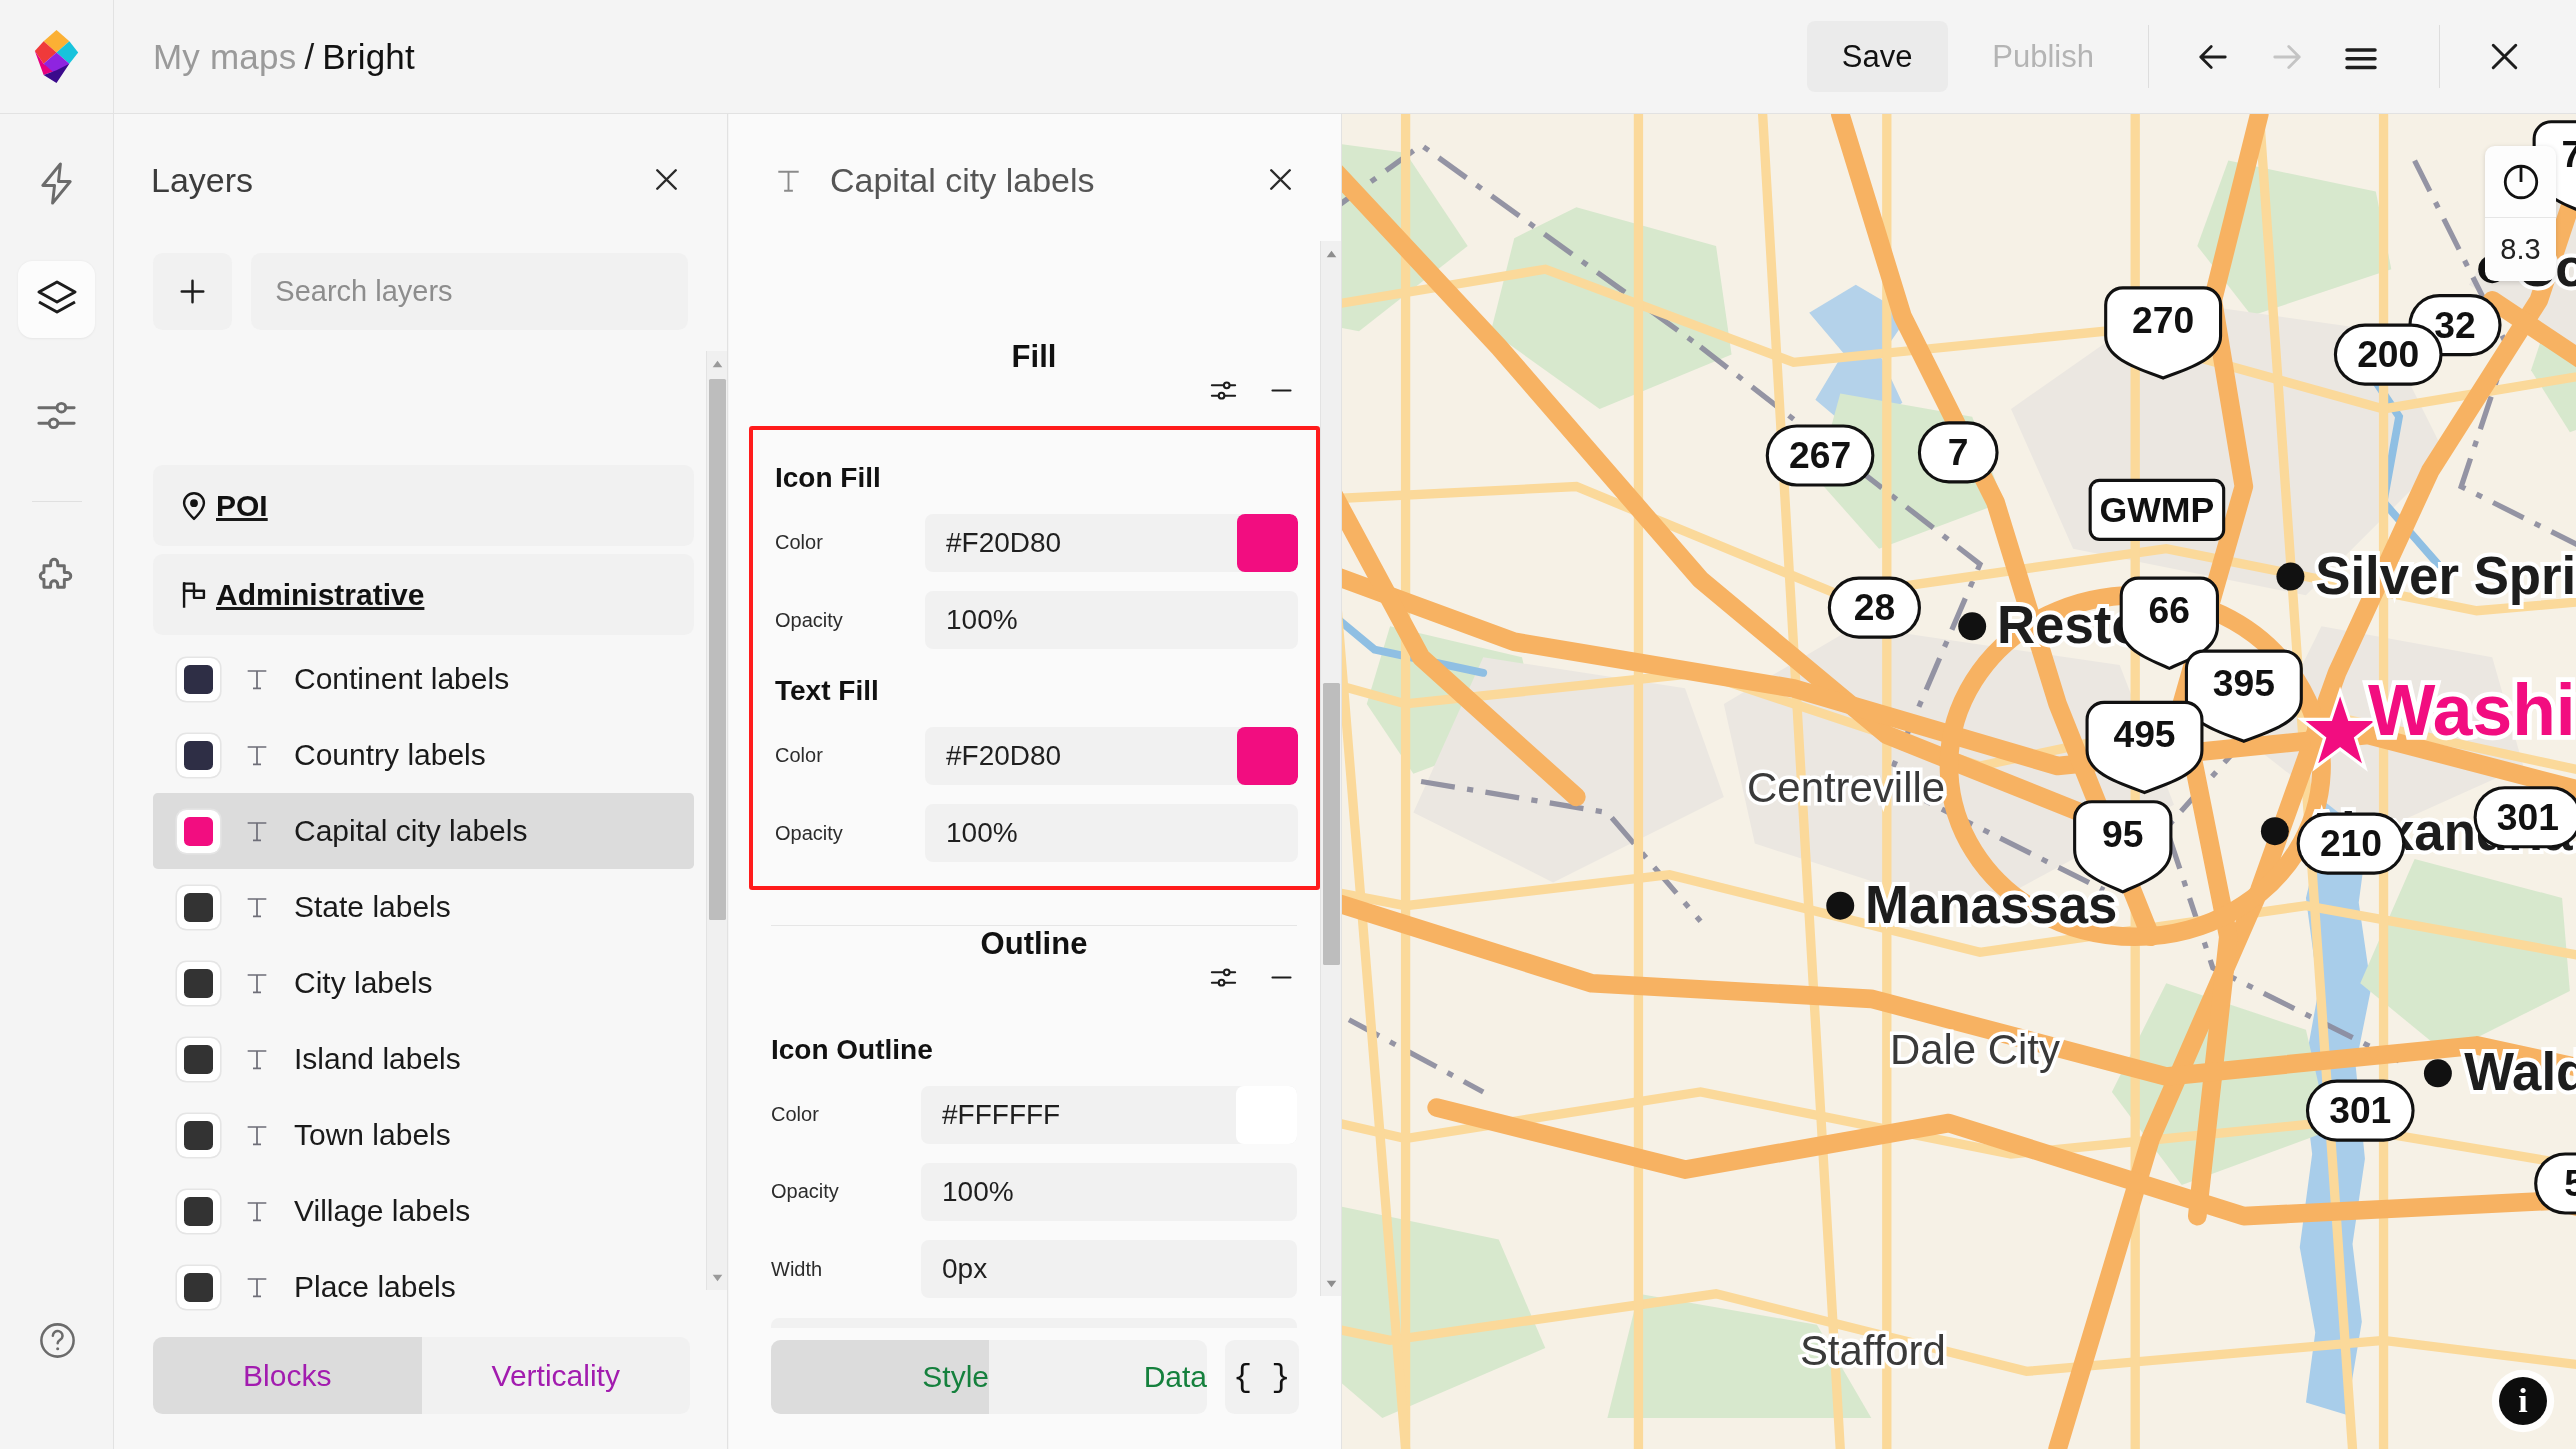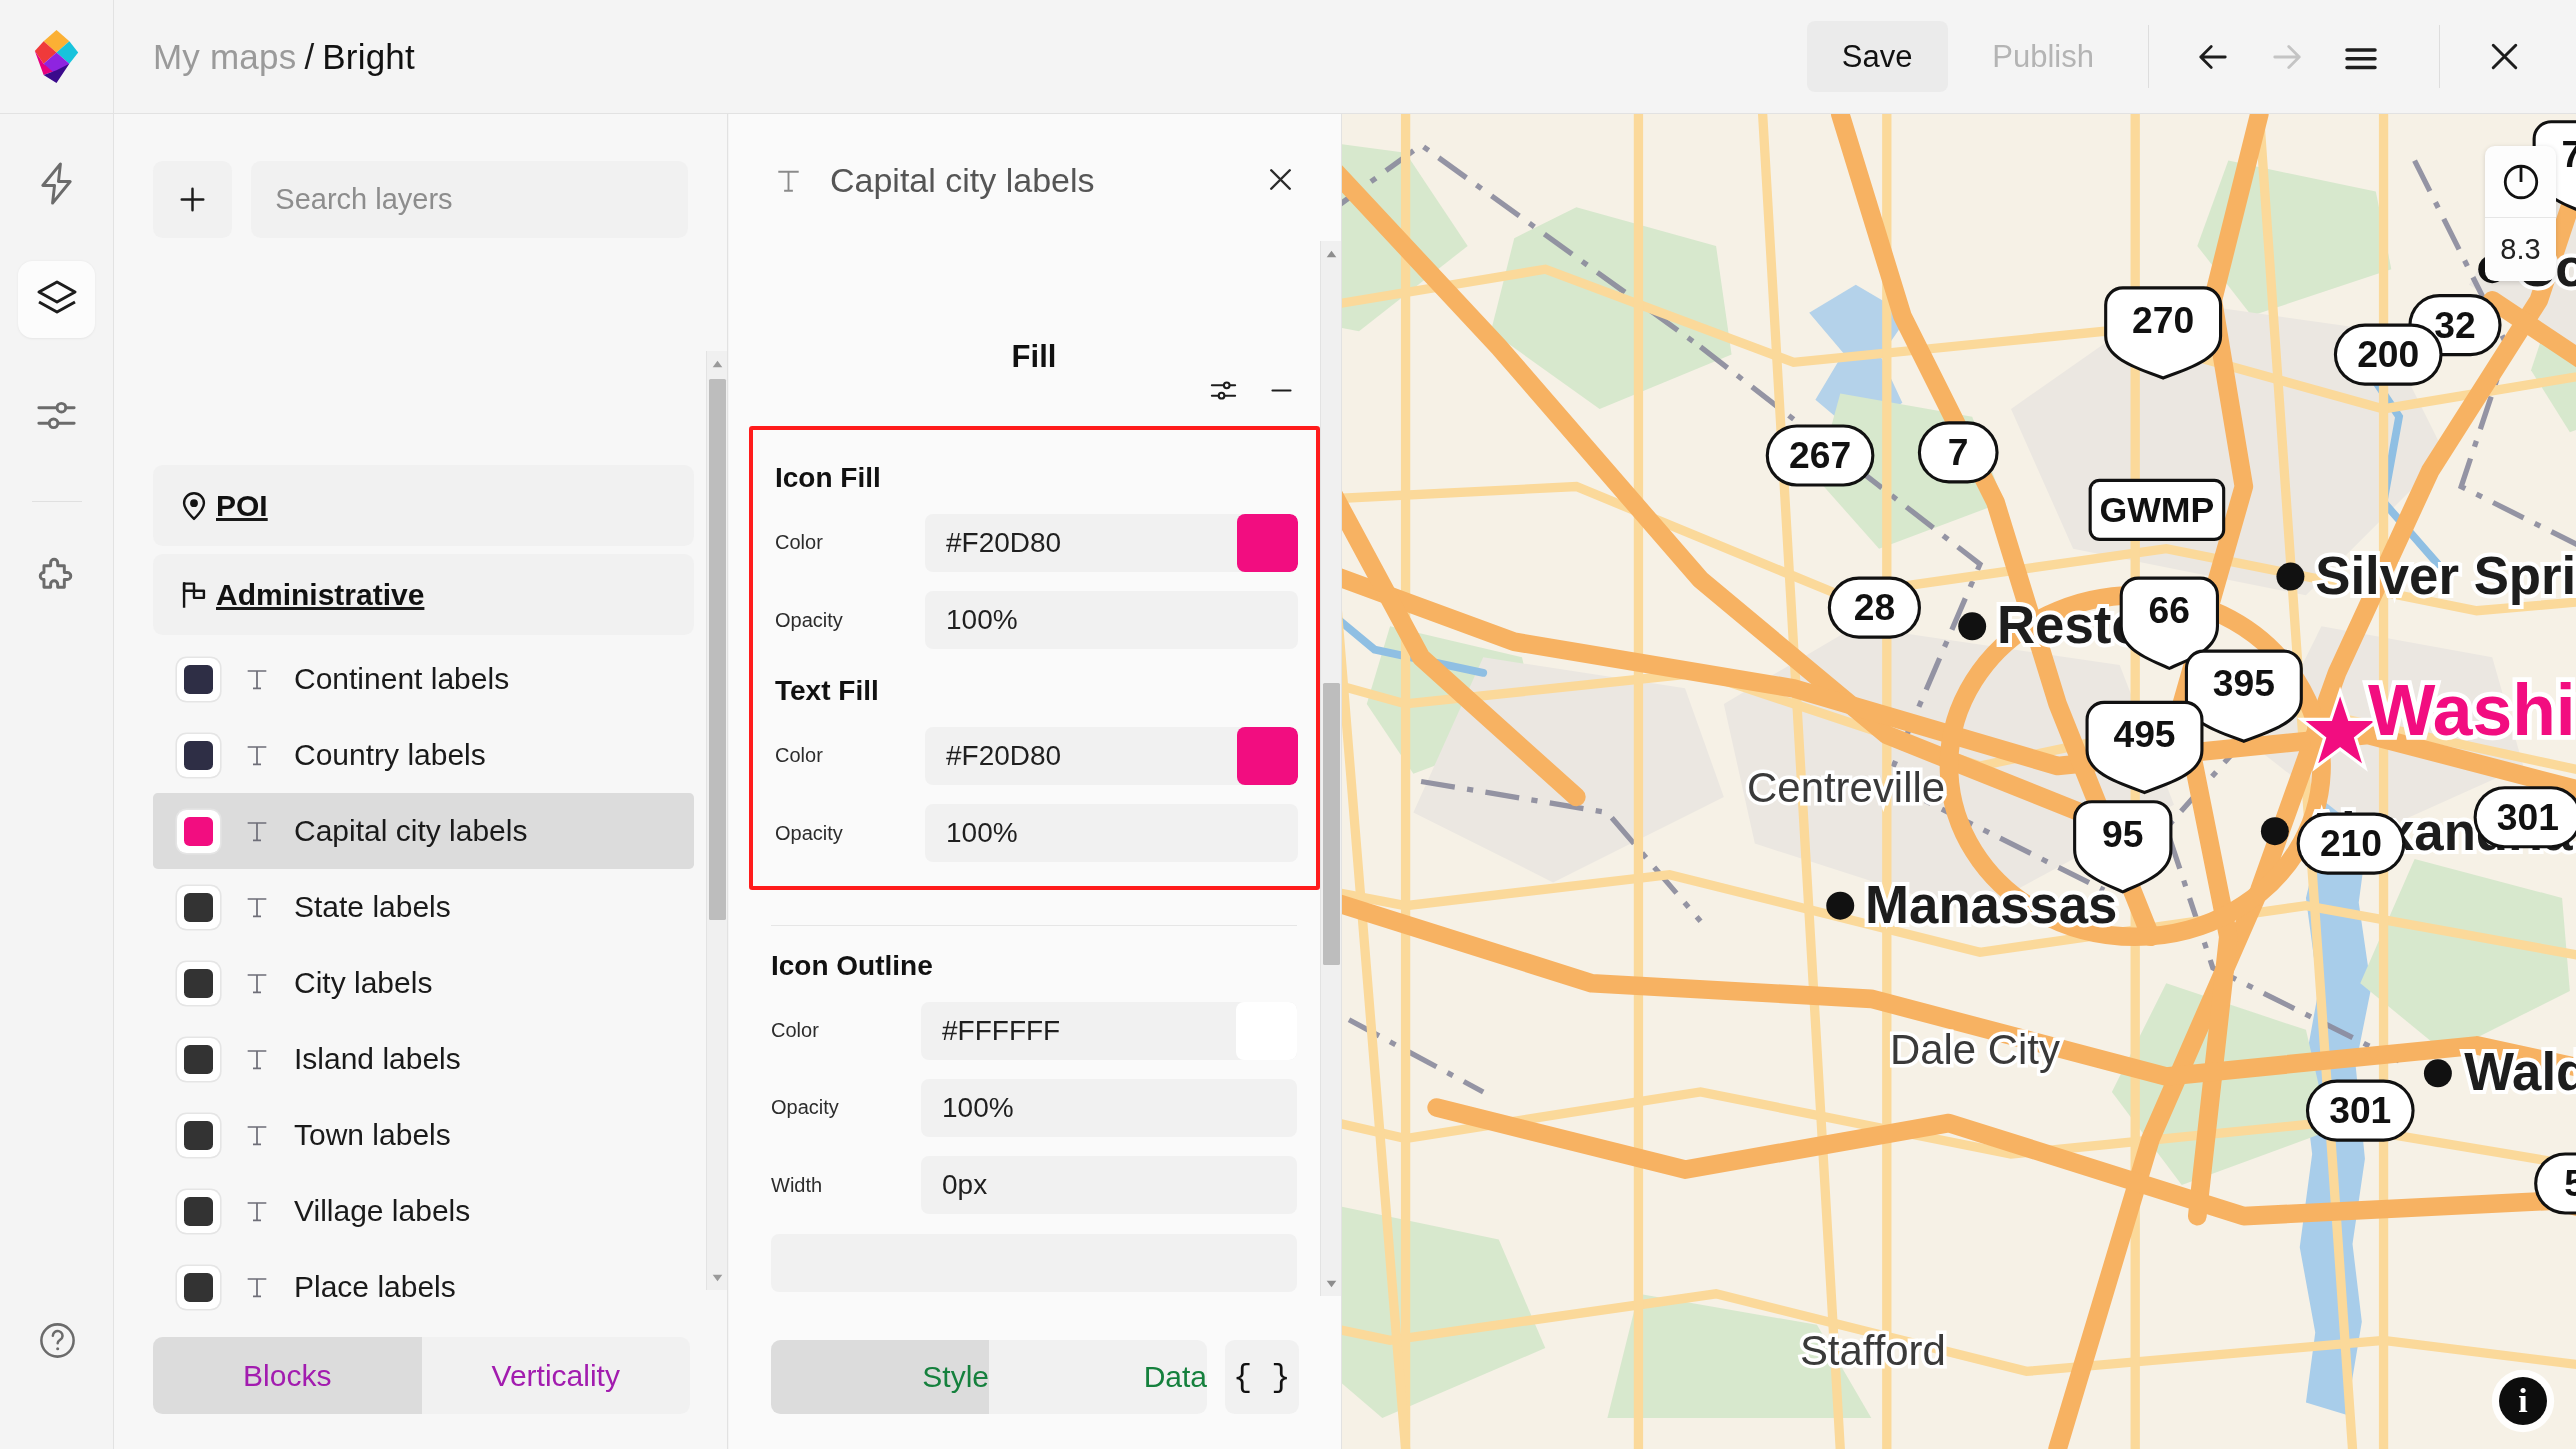--- a/index.html
+++ b/index.html
@@ -318,20 +318,28 @@
   <button class="rail-btn rail-help">
     <svg width="43" height="43" viewBox="0 0 24 24" fill="none" stroke="#6b6b6b" stroke-width="1.4" stroke-linecap="round">
       <circle cx="12" cy="12" r="9"></circle>
       <path d="M9.4 9.3a2.7 2.7 0 115.1 1.3c-.5 1-2.4 1.4-2.4 2.9"></path>
       <circle cx="12.1" cy="16.6" r=".85" fill="#6b6b6b" stroke="none"></circle>
     </svg>
   </button>
 </div>
 
 <div class="layers-panel">
+  <div class="panel-head">
+    <div class="panel-title">Layers</div>
+    <button class="panel-close">
+      <svg width="37" height="37" viewBox="0 0 24 24" stroke="#2a2a2a" stroke-width="1.6" stroke-linecap="round">
+        <path d="M6 6l12 12M18 6L6 18"></path>
+      </svg>
+    </button>
+  </div>
 
   <div class="search-row">
     <button class="add-btn">
       <svg width="37" height="37" viewBox="0 0 24 24" stroke="#1d1d1d" stroke-width="1.6" stroke-linecap="round">
         <path d="M12 5v14M5 12h14"></path>
       </svg>
     </button>
     <div class="search-box">
       <input type="text" placeholder="Search layers" style="">
     </div>
@@ -538,20 +546,33 @@
         <div class="field-row" style="margin-bottom:0">
           <span class="field-label">Opacity</span>
           <span class="field-value">
             <span class="val">100%</span>
           </span>
         </div>
       </div>
 
       <div class="sec-divider"></div>
 
+      <div class="section-head">
+        <span class="st">Outline</span>
+        <span class="acts">
+          <svg width="31" height="31" viewBox="0 0 24 24" fill="none" stroke="#1d1d1d" stroke-width="1.6" stroke-linecap="round">
+            <path d="M3 8h9M17 8h4M3 16h5M13 16h8"></path>
+              <circle cx="14.5" cy="8" r="2.2"></circle>
+              <circle cx="10.5" cy="16" r="2.2"></circle>
+          </svg>
+          <svg width="31" height="31" viewBox="0 0 24 24" stroke="#1d1d1d" stroke-width="1.6" stroke-linecap="round">
+              <path d="M5 12h14"></path>
+            </svg>
+        </span>
+      </div>
 
       <div class="sub-head" style="margin-top:24px">Icon Outline</div>
       <div class="field-row">
         <span class="field-label">Color</span>
         <span class="field-value">
           <span class="val">#FFFFFF</span>
           <span class="color-chip" style="background:#FFFFFF"></span>
         </span>
       </div>
       <div class="field-row">

